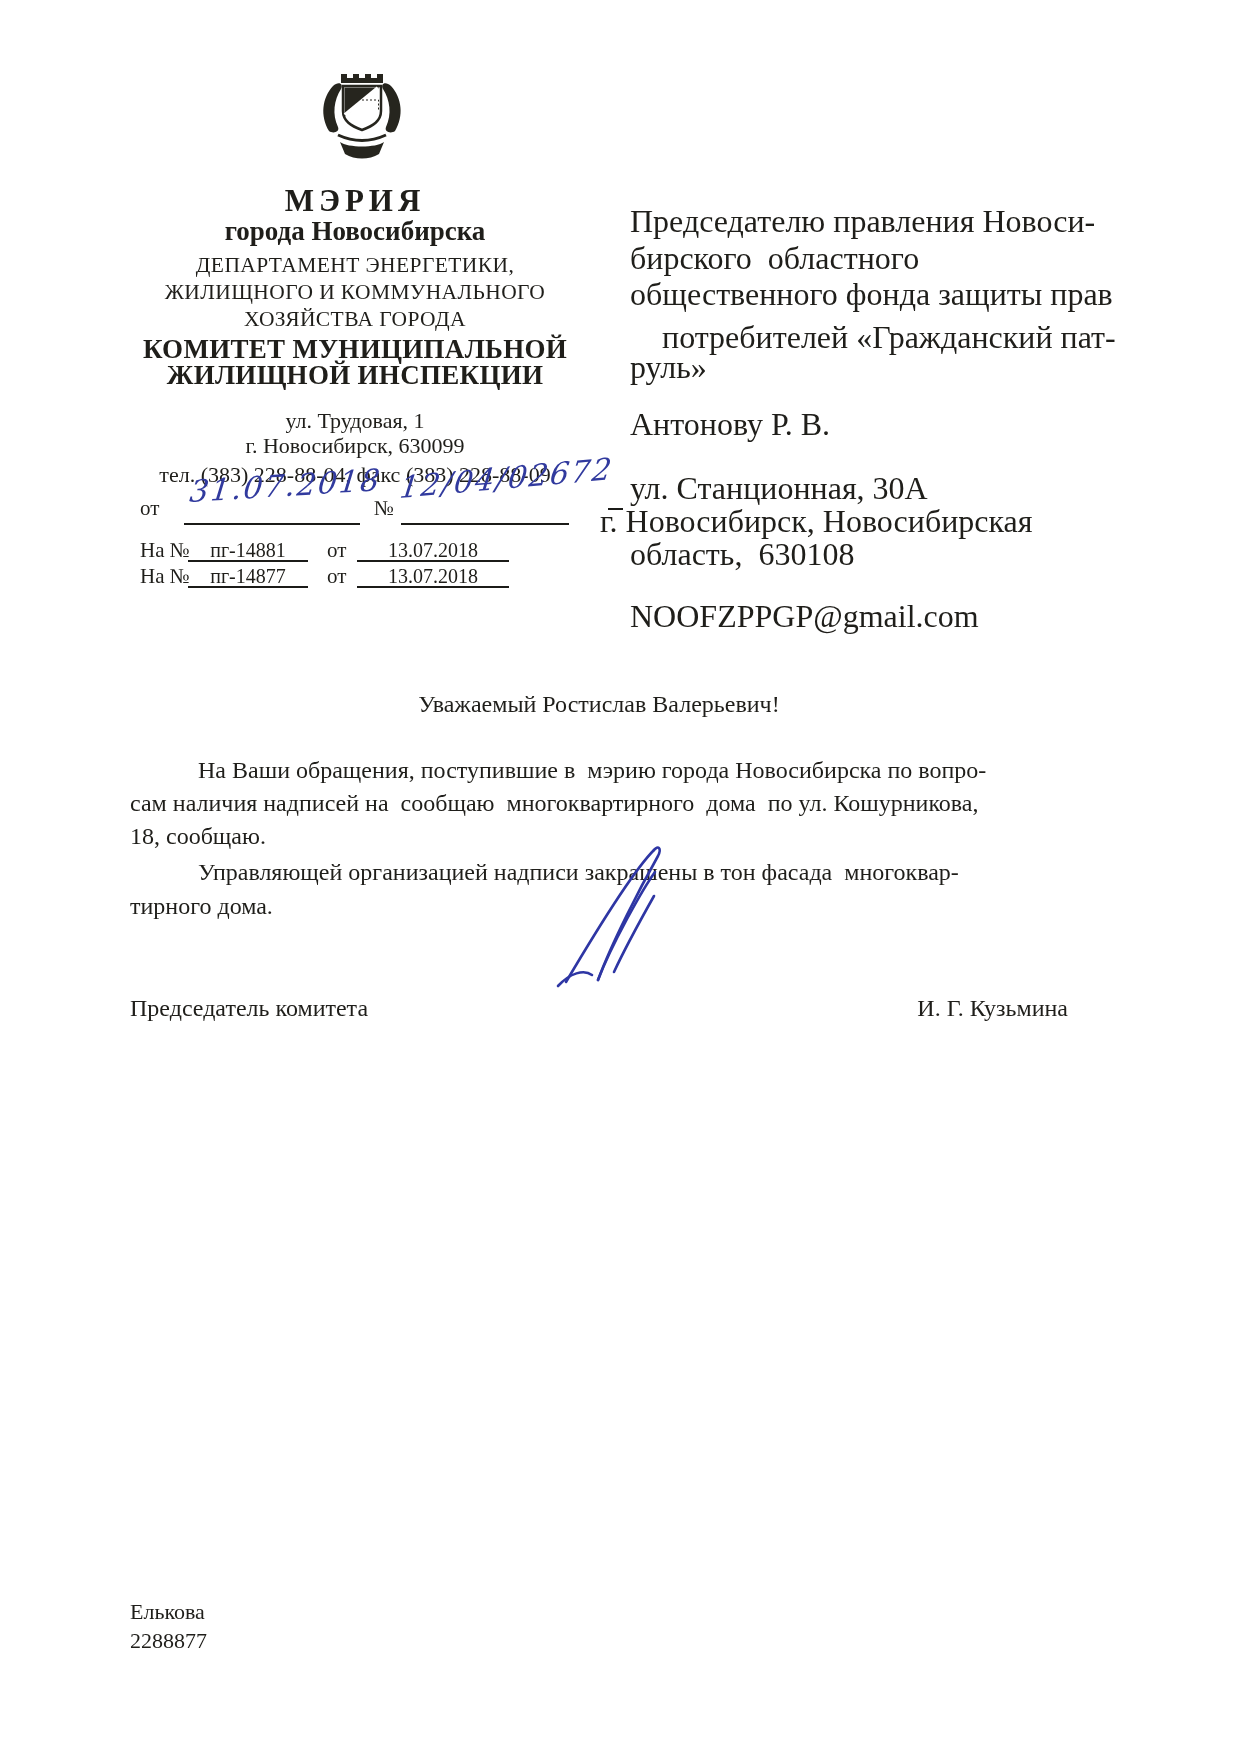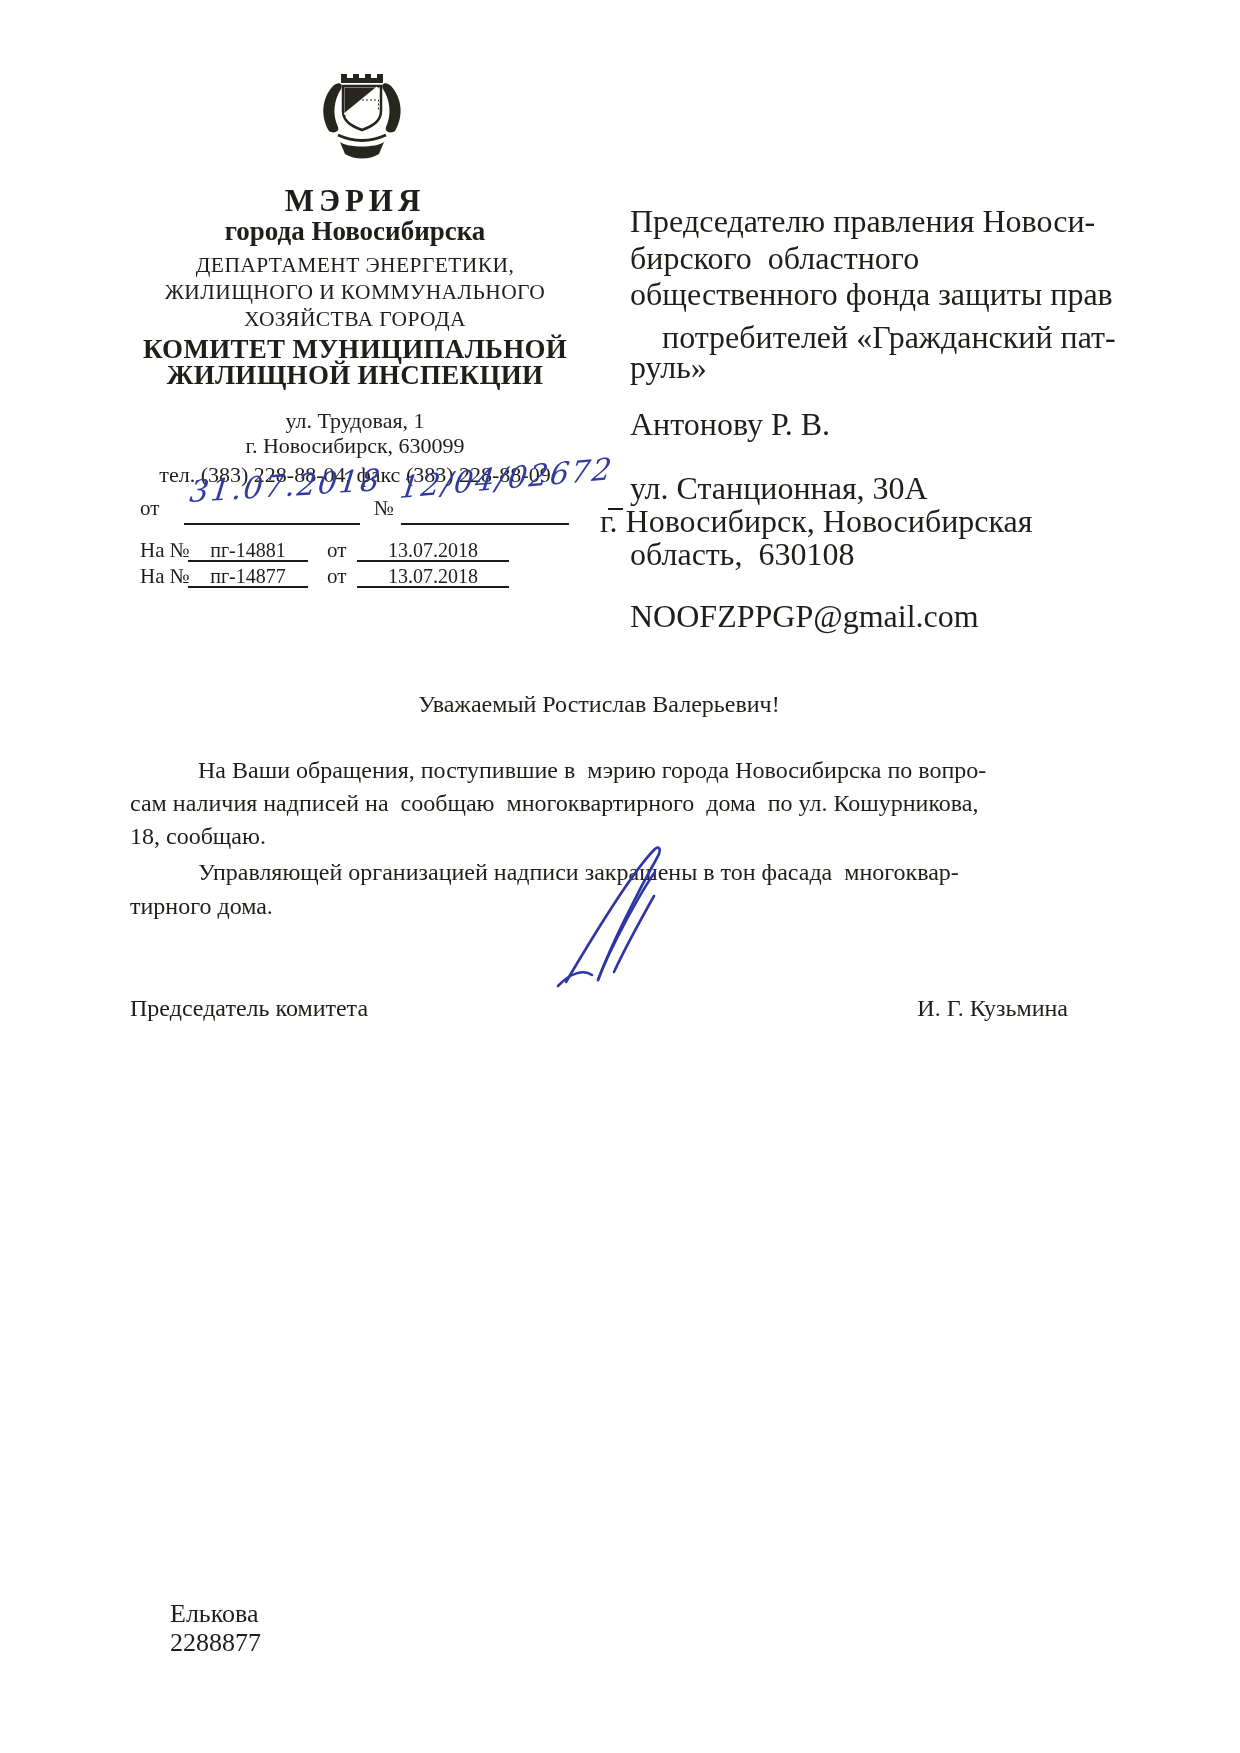--- a/index.html
+++ b/index.html
@@ -23,21 +23,21 @@
   .hand{
     font-family:"DejaVu Serif",serif;font-style:italic;
     color:#313a9e;font-size:30px;letter-spacing:2px;
     transform-origin:left bottom;
   }
   .hand-date{transform:rotate(-3.5deg) skewX(-10deg);}
   .hand-num{transform:rotate(-5deg) skewX(-12deg);}
   .addr-line{font-size:32px;}
   .body-line{font-size:24px;}
   .sig-line{font-size:24px;}
-  .footer-line{font-size:26px;margin-left:40px;}
+  .footer-line{font-size:22px;}
   .uline{position:absolute;height:0;border-bottom:2.5px solid #1b1b18;}
   .uline-thin{border-bottom-width:2px;}
   .emblem{position:absolute;left:316px;top:68px;}
   .signature-svg{position:absolute;left:548px;top:840px;}
 </style>
 </head>
 <body>
 
 <div class="page">
 

